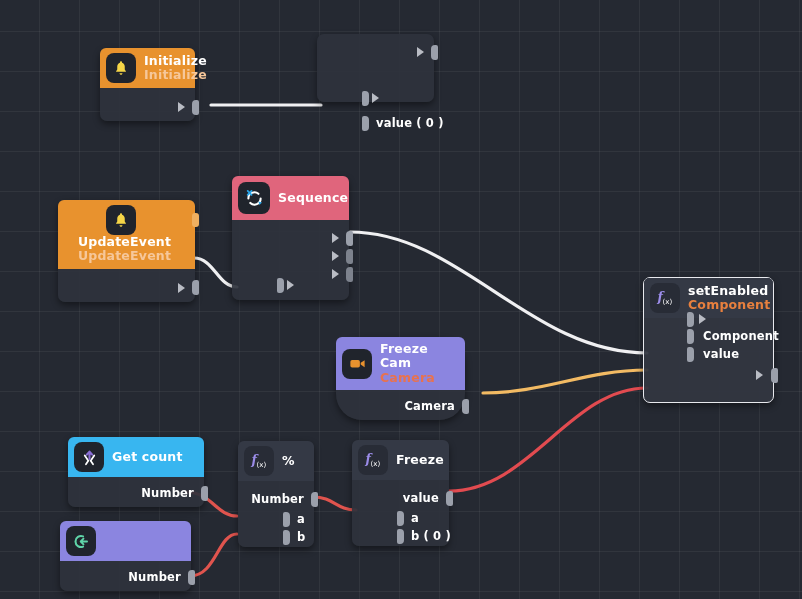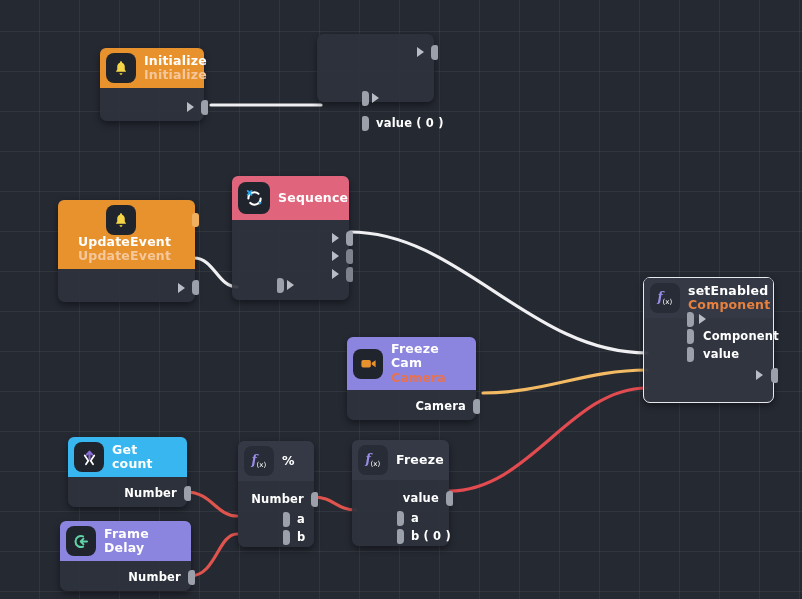--- a/index.html
+++ b/index.html
@@ -90,21 +90,21 @@
 
     <path d="M 449 491 C 530 491 570 388 647 388" fill="none" stroke="#e24b50" stroke-width="3.2" stroke-linecap="round"></path>
 
     <path d="M 186 492 C 212 492 216 516 237 516" fill="none" stroke="#e0544e" stroke-width="3.2" stroke-linecap="round"></path>
 
     <path d="M 190 576 C 216 576 218 534 237 534" fill="none" stroke="#e0544e" stroke-width="3.2" stroke-linecap="round"></path>
 
     <path d="M 313 497 C 334 497 336 510 356 510" fill="none" stroke="#e0544e" stroke-width="3.2" stroke-linecap="round"></path>
   </svg>
 
-  <div class="node" style="left:100px; top:48px; width:104px;">
+  <div class="node" style="left:100px; top:48px; width:95px;">
     <div class="nhead" style="background:#e8922e;">
       <div class="ticon">
         <svg class="gi" width="18" height="18" viewBox="0 0 24 24">
           <path d="M12 3c-.8 0-1.4.6-1.4 1.4v.5C8.4 5.5 7 7.5 7 10v4l-1.5 2.2c-.3.4 0 .9.5.9h12c.5 0 .8-.5.5-.9L17 14v-4c0-2.5-1.4-4.5-3.6-5.1v-.5c0-.8-.6-1.4-1.4-1.4z" fill="#f5d547"></path>
           <path d="M10 19c0 1.1.9 2 2 2s2-.9 2-2z" fill="#f5d547"></path>
         </svg>
       </div>
       <div class="ttext">
         <span class="ttitle">Initialize</span>
         <span class="tsub" style="color:#f6c79a;">Initialize</span>
@@ -185,21 +185,21 @@
         <span class="tri" style="right:10px; top:4px;"></span>
         <span class="pin r dim" style="top:1.5px;"></span>
       </div>
       <div style="position:absolute; left:0; top:56px; width:100%; height:18px;">
         <span class="pin l grey" style="top:1.5px;"></span>
         <span class="tri" style="left:7px; top:4px;"></span>
       </div>
     </div>
   </div>
 
-  <div class="node" style="left:347px; top:337px; width:129px;">
+  <div class="node" style="left:336px; top:337px; width:129px;border-radius:26px;">
     <div class="nhead" style="background:#8b85e0;">
       <div class="ticon">
         <svg class="gi" width="19" height="19" viewBox="0 0 24 24">
           <rect x="3" y="7.5" width="12" height="9.5" rx="2.2" fill="#e8922e"></rect>
           <path d="M16 11.2 L21 8 L21 16.6 L16 13.4 Z" fill="#e8922e"></path>
         </svg>
       </div>
       <div class="ttext">
         <span class="ttitle">Freeze Cam</span>
         <span class="tsub" style="color:#e8724e;">Camera</span>
@@ -239,21 +239,21 @@
         <span class="pin l grey" style="top:1.5px; left:-5px;"></span>
         <span class="plabel">Component</span>
       </div>
       <div class="row in" style="position:absolute; left:0; top:27px; width:100%;">
         <span class="pin l grey" style="top:1.5px; left:-5px;"></span>
         <span class="plabel">value</span>
       </div>
     </div>
   </div>
 
-  <div class="node" style="left:68px; top:437px; width:119px;">
+  <div class="node" style="left:68px; top:437px; width:136px;">
     <div class="nhead" style="background:#38b6f0; min-height:39px;">
       <div class="ticon">
         <svg class="gi" width="19" height="19" viewBox="0 0 24 24">
           <path d="M6 9.5 L10.5 16 L7.5 20.5 M18 9.5 L13.5 16 L16.5 20.5" stroke="#ffffff" stroke-width="2.2" fill="none" stroke-linecap="round"></path>
           <path d="M12 14 L12 5 M8.6 8.4 L12 4.6 L15.4 8.4" stroke="#8b6fd6" stroke-width="2.6" fill="none" stroke-linecap="round" stroke-linejoin="round"></path>
         </svg>
       </div>
       <div class="ttext">
         <span class="ttitle">Get count</span>
       </div>
@@ -324,23 +324,20 @@
   </div>
 
   <div class="node" style="left:60px; top:521px; width:131px;">
     <div class="nhead" style="background:#8b85e0; min-height:39px;">
       <div class="ticon">
         <svg class="gi" width="19" height="19" viewBox="0 0 24 24">
           <path d="M14 5.5 A7 7 0 1 0 14 18.5" stroke="#5fd4a8" stroke-width="2.6" fill="none" stroke-linecap="round"></path>
           <path d="M19 12 L11.5 12 M14.5 8.4 L11 12 L14.5 15.6" stroke="#5fd4a8" stroke-width="2.4" fill="none" stroke-linecap="round" stroke-linejoin="round"></path>
         </svg>
       </div>
-      <div class="ttext">
-        <span class="ttitle">Frame Delay</span>
-      </div>
     </div>
     <div class="nbody" style="height:30px;">
       <div class="row out" style="position:absolute; right:0; top:7px; width:100%;">
         <span class="plabel">Number</span>
         <span class="pin r grey" style="top:1.5px;"></span>
       </div>
     </div>
   </div>
 
 </div>

